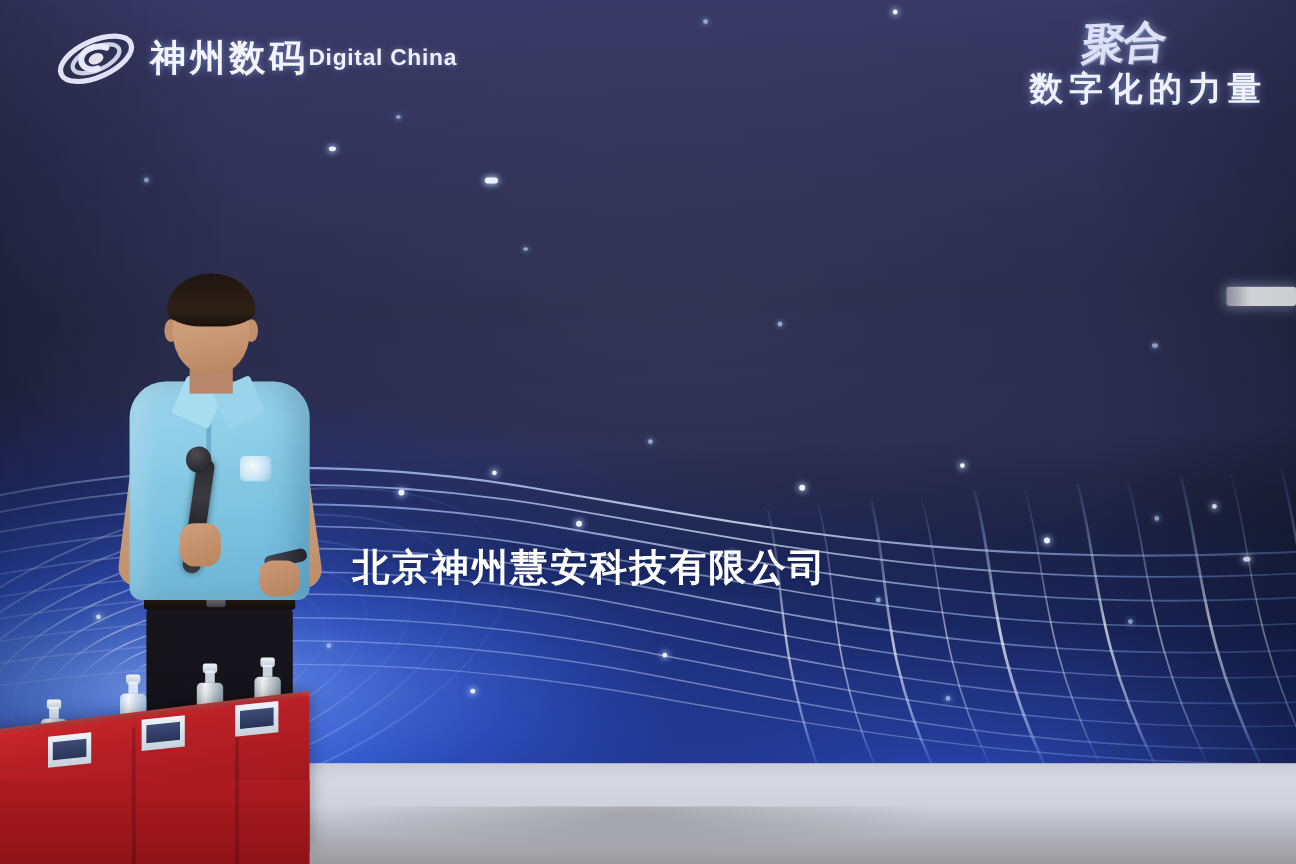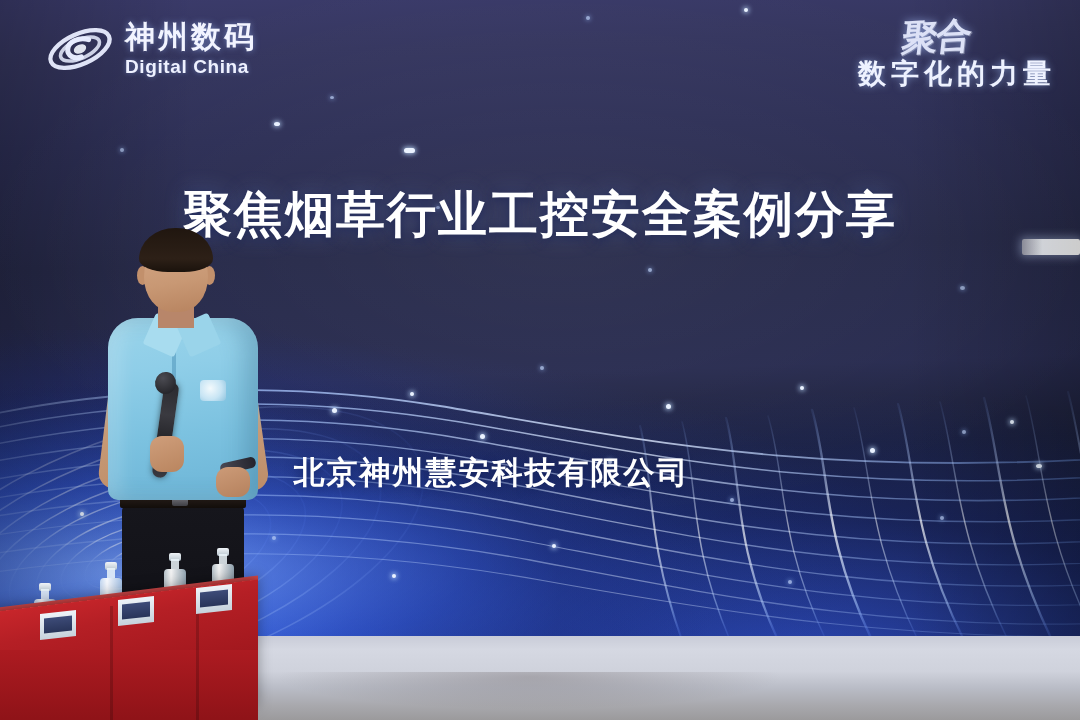--- a/index.html
+++ b/index.html
@@ -51,21 +51,21 @@
     pointer-events:none;
   }
   .particle.dim{ background:#b9cdf5; box-shadow:0 0 4px 1px rgba(150,185,245,.55); opacity:.75;}
 
   
   .brand-logo{
     position:absolute; left:44px; top:18px;
     display:flex; align-items:center; gap:9px;
   }
   .brand-mark{ width:72px; height:62px; flex:none; }
-  .brand-text{ display:flex; flex-direction:column; line-height:1; }
+  .brand-text{ display:flex; flex-direction:row; line-height:1; }
   .brand-cn{
     font-size:30px; font-weight:700; color:#f2f4ff; letter-spacing:3px;
     text-shadow:0 0 6px rgba(160,190,255,.55);
   }
   .brand-en{
     font-size:19px; font-weight:700; color:#eef1ff; letter-spacing:.6px;
     margin-top:5px; text-shadow:0 0 5px rgba(160,190,255,.45);
   }
 
   
@@ -414,21 +414,20 @@
       <span class="brand-cn">神州数码</span>
       <span class="brand-en">Digital China</span>
     </div>
   </div>
 
   <div class="event-slogan">
     <div class="slogan-brush">聚合</div>
     <div class="slogan-sub">数字化的力量</div>
   </div>
 
-  <div class="slide-title">聚焦烟草行业工控安全案例分享</div>
   <div class="slide-company">北京神州慧安科技有限公司</div>
 
   <div class="stage-floor"></div>
   <div class="floor-shade"></div>
 
   <div class="speaker">
     <div class="sp-arm-l"></div>
     <div class="sp-arm-r"></div>
     <div class="sp-pants"></div>
     <div class="sp-leg-split"></div>

